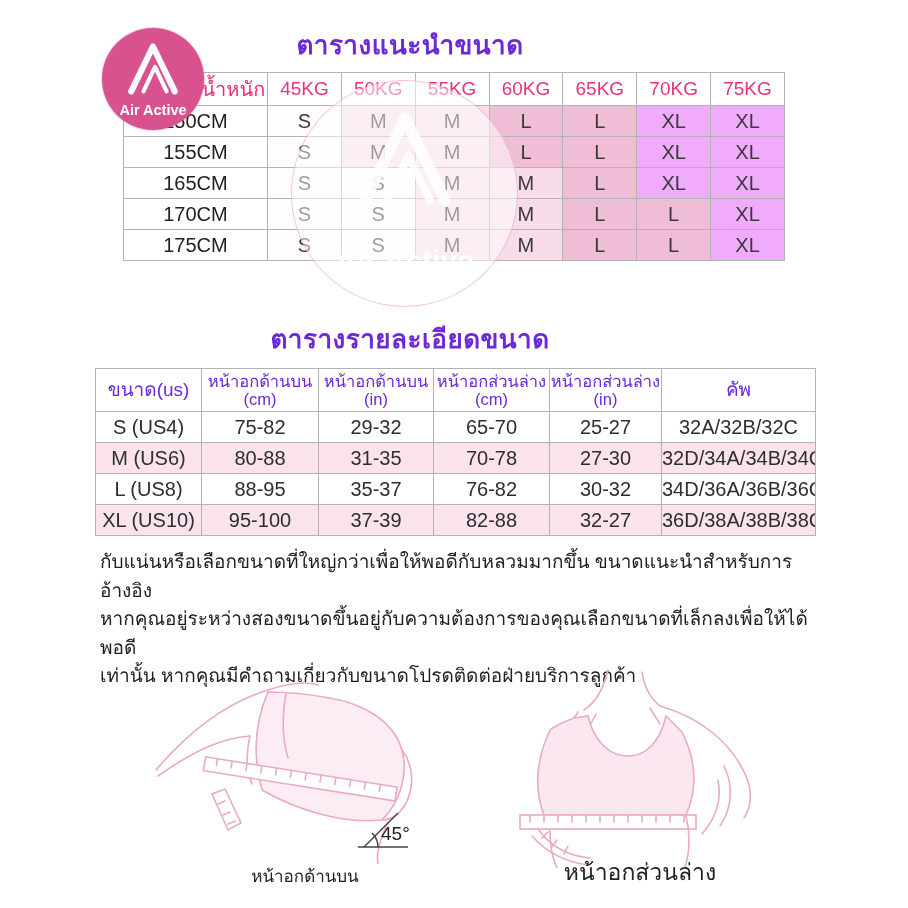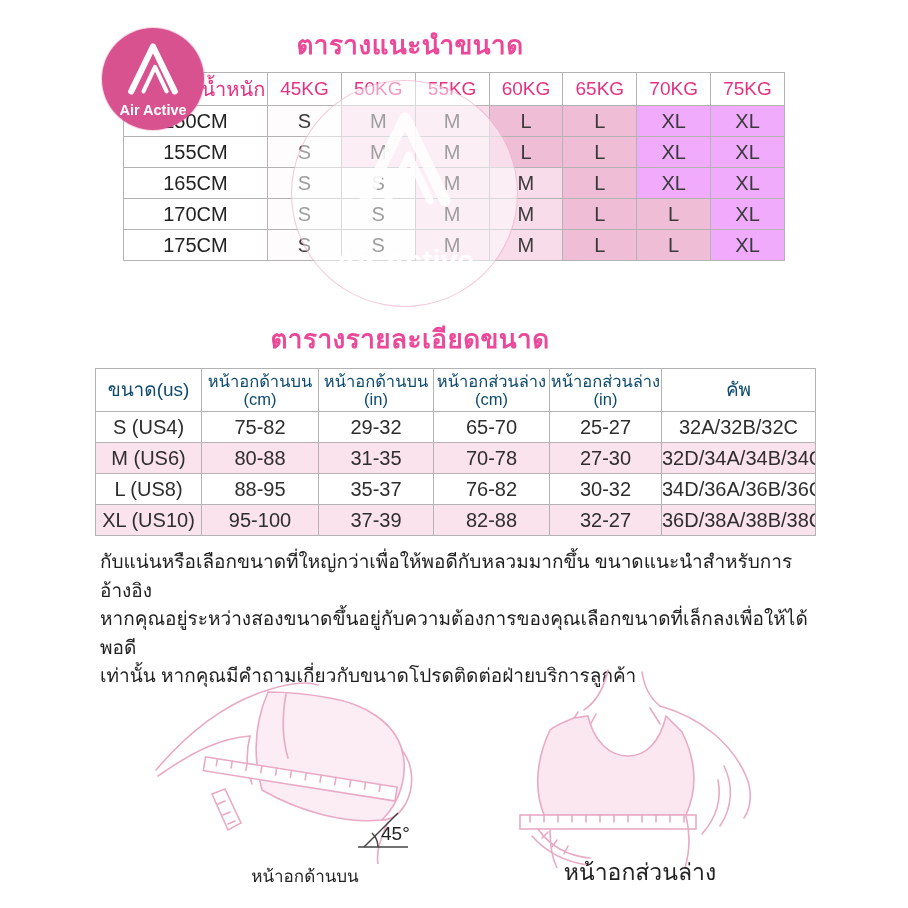--- a/index.html
+++ b/index.html
@@ -1,20 +1,20 @@
 <!DOCTYPE html>
 <html><head>
 <meta charset="utf-8">
 <style>
   html,body{margin:0;padding:0;background:#fff;}
   #page{position:relative;width:908px;height:908px;background:#fff;overflow:hidden;
         font-family:"Liberation Sans",sans-serif;color:#222;}
 
   .h-title{position:absolute;left:0;width:820px;text-align:center;font-weight:bold;
-           font-size:26px;color:#ec4899;letter-spacing:.5px;}
+           font-size:26px;color:#6d28d9;letter-spacing:.5px;}
 
   
   .logo{position:absolute;left:102px;top:28px;width:102px;height:102px;border-radius:50%;
         background:#d8528f;z-index:5;display:flex;flex-direction:column;align-items:center;
         justify-content:flex-end;box-shadow:0 0 0 1px rgba(216,82,143,.25);}
   .logo svg{position:absolute;top:10px;left:17px;}
   .logo .brand{position:relative;color:#fff;font-weight:bold;font-size:14.5px;margin-bottom:12px;}
 
   
   .tbl1-wrap{position:absolute;left:123px;top:72px;width:662px;}
@@ -32,21 +32,21 @@
 
   
   .watermark{position:absolute;left:168px;top:8px;width:225px;height:225px;border-radius:50%;
              background:rgba(255,255,255,.5);border:1px solid rgba(235,130,175,.45);
              pointer-events:none;display:flex;flex-direction:column;align-items:center;
              justify-content:flex-end;}
   .watermark .wm-brand{color:rgba(255,255,255,.95);font-weight:bold;font-size:30px;margin-bottom:28px;}
 
   
   .tbl2-wrap{position:absolute;left:95px;top:368px;width:720px;}
-  .tbl2 th{height:42px;color:#0c4a6e;font-size:16.5px;line-height:1.1;white-space:normal;}
+  .tbl2 th{height:42px;color:#6d28d9;font-size:16.5px;line-height:1.1;white-space:normal;}
   .tbl2 th .sub{display:block;font-size:16.5px;}
   .tbl2 th.first,.tbl2 th.last{font-size:19px;}
   .tbl2 td{height:30px;font-size:20px;color:#2e2e2e;}
   .tbl2 tbody tr:nth-child(even) td{background:#fbe3ee;}
 
   
   .note{position:absolute;left:100px;top:548px;width:722px;font-size:19px;line-height:1.5;
         color:#1f1f1f;}
 
   

